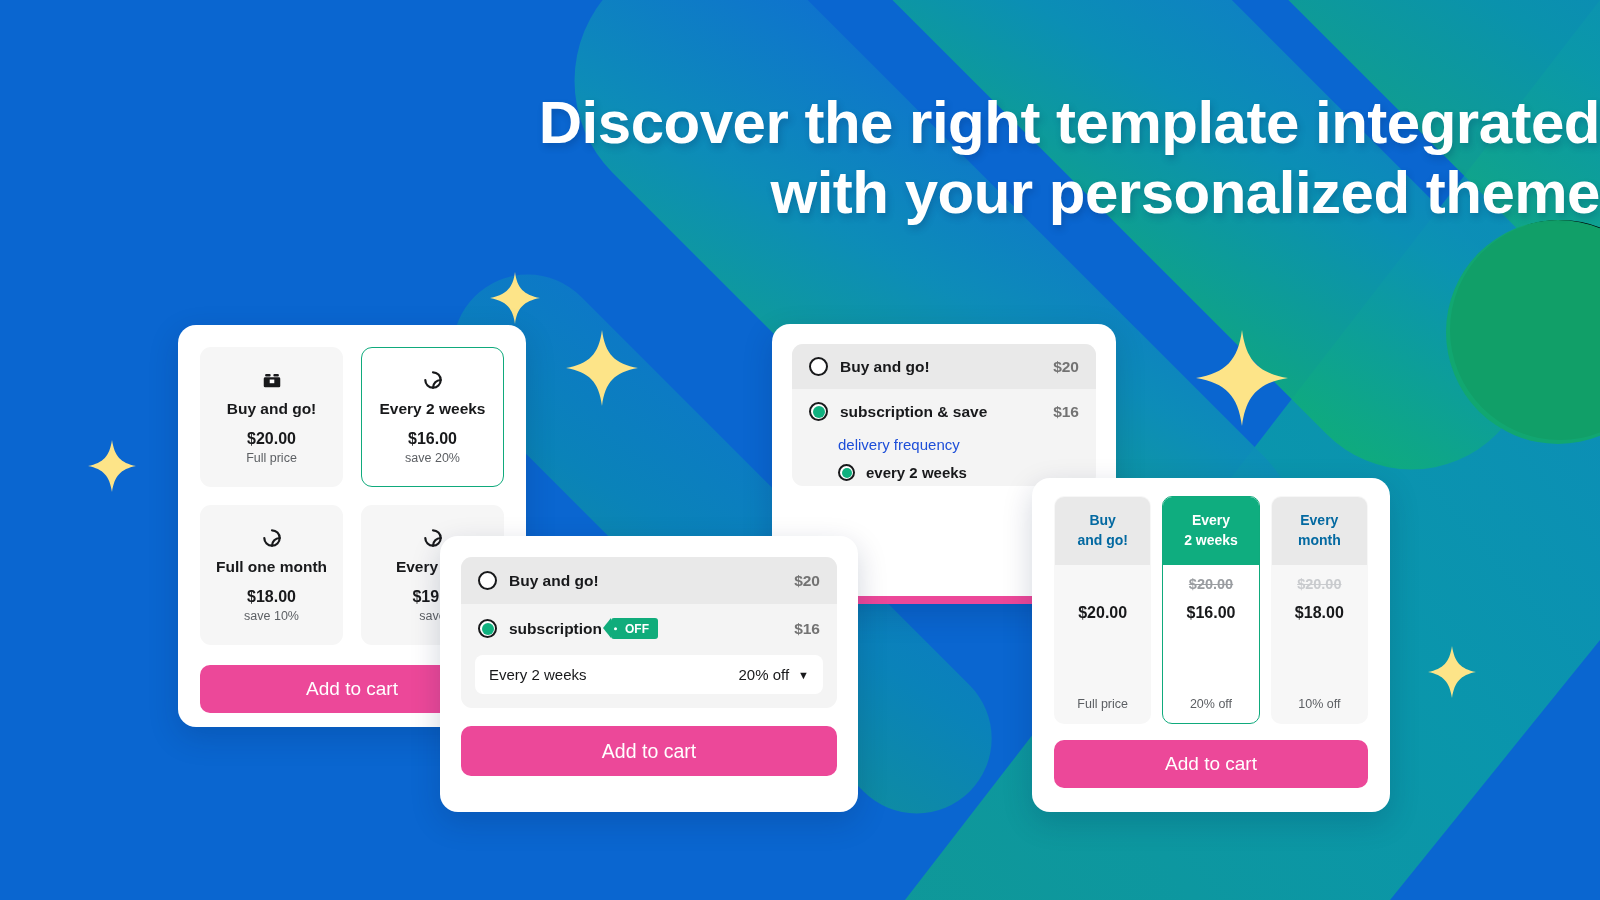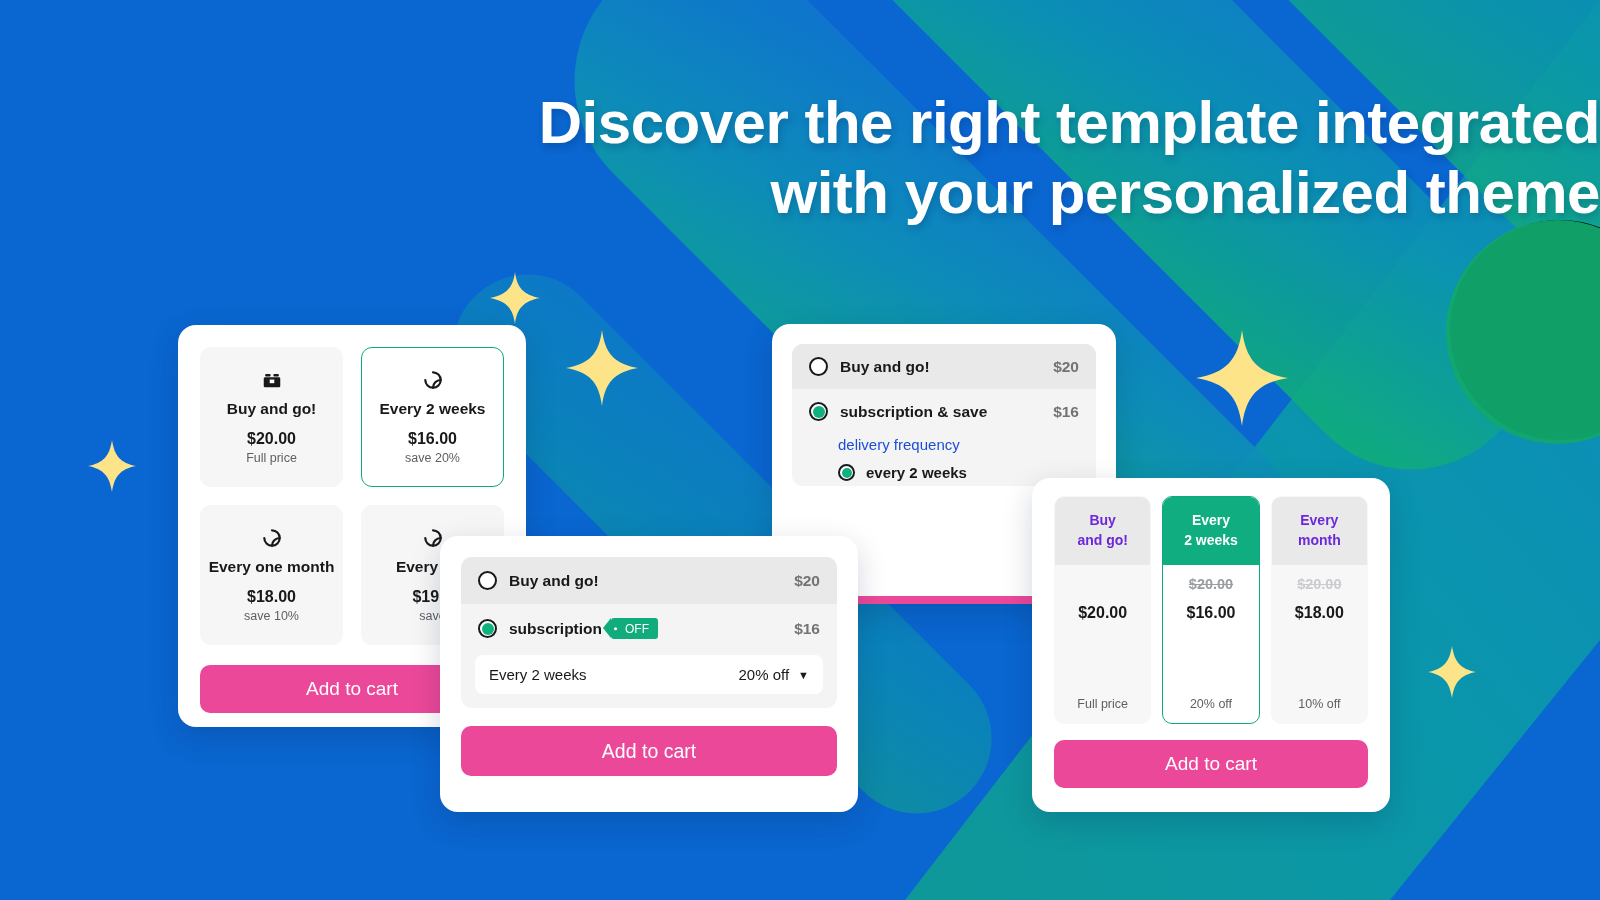--- a/index.html
+++ b/index.html
@@ -115,21 +115,21 @@
     left: 440px; top: 536px; width: 418px; height: 276px;
     padding: 21px;
     z-index: 20;
   }
   #widget-compact .panel { background: #f4f4f4; border-radius: 11px; overflow: hidden; padding-bottom: 14px; }
   #widget-compact .radio-row { padding: 14px 17px; }
   .off-tag {
     position: relative;
     display: inline-flex; align-items: center;
     background: #10ac7b; color: #fff;
-    font-size: 12px; font-weight: normal;
+    font-size: 12px; font-weight: bold;
     height: 21px; padding: 0 9px 0 14px;
     border-radius: 3px;
     margin-left: 9px;
   }
   .off-tag::before {
     content: ""; position: absolute; left: -8px; top: 0;
     border-style: solid; border-width: 10.5px 8px 10.5px 0;
     border-color: transparent #10ac7b transparent transparent;
   }
   .off-tag::after {
@@ -160,21 +160,21 @@
     overflow: hidden;
     background: #f7f7f7;
     border: 1.4px solid transparent;
     cursor: pointer;
     display: flex; flex-direction: column;
     height: 228px;
   }
   .plan.selected { border-color: #0faa7c; background: #ffffff; }
   .plan .plan-head {
     background: #e9e9e9;
-    color: #6d28d9;
+    color: #0369a1;
     font-size: 14px; font-weight: bold;
     text-align: center;
     padding: 13px 4px 14px 4px;
     line-height: 1.45;
   }
   .plan.selected .plan-head { background: #0fad7f; color: #ffffff; }
   .plan .plan-body { flex: 1; display: flex; flex-direction: column; align-items: center; padding: 11px 4px 12px 4px; }
   .plan .plan-old { font-size: 14.5px; font-weight: bold; color: #9a9da1; text-decoration: line-through; height: 20px; }
   .plan .plan-old.faded { color: #c9cbce; }
   .plan .plan-old.empty { visibility: hidden; }
@@ -270,21 +270,21 @@
       <div class="tile-title">Every 2 weeks</div>
       <div class="tile-price">$16.00</div>
       <div class="tile-note">save 20%</div>
     </div>
 
     <div class="tile">
       <svg class="tile-icon" width="22" height="22" viewBox="0 0 24 24">
         <path d="M12 3.6 A8.4 8.4 0 1 1 3.6 12" fill="none" stroke="#18191b" stroke-width="2.4" stroke-linecap="round"></path>
         <path d="M12 20.4 A8.4 8.4 0 0 1 20.4 12" fill="none" stroke="#18191b" stroke-width="2.4" stroke-linecap="round"></path>
       </svg>
-      <div class="tile-title">Every one month</div>
+      <div class="tile-title">Full one month</div>
       <div class="tile-price">$18.00</div>
       <div class="tile-note">save 10%</div>
     </div>
 
     <div class="tile">
       <svg class="tile-icon" width="22" height="22" viewBox="0 0 24 24">
         <path d="M12 3.6 A8.4 8.4 0 1 1 3.6 12" fill="none" stroke="#18191b" stroke-width="2.4" stroke-linecap="round"></path>
         <path d="M12 20.4 A8.4 8.4 0 0 1 20.4 12" fill="none" stroke="#18191b" stroke-width="2.4" stroke-linecap="round"></path>
       </svg>
       <div class="tile-title">Every 2 m</div>

